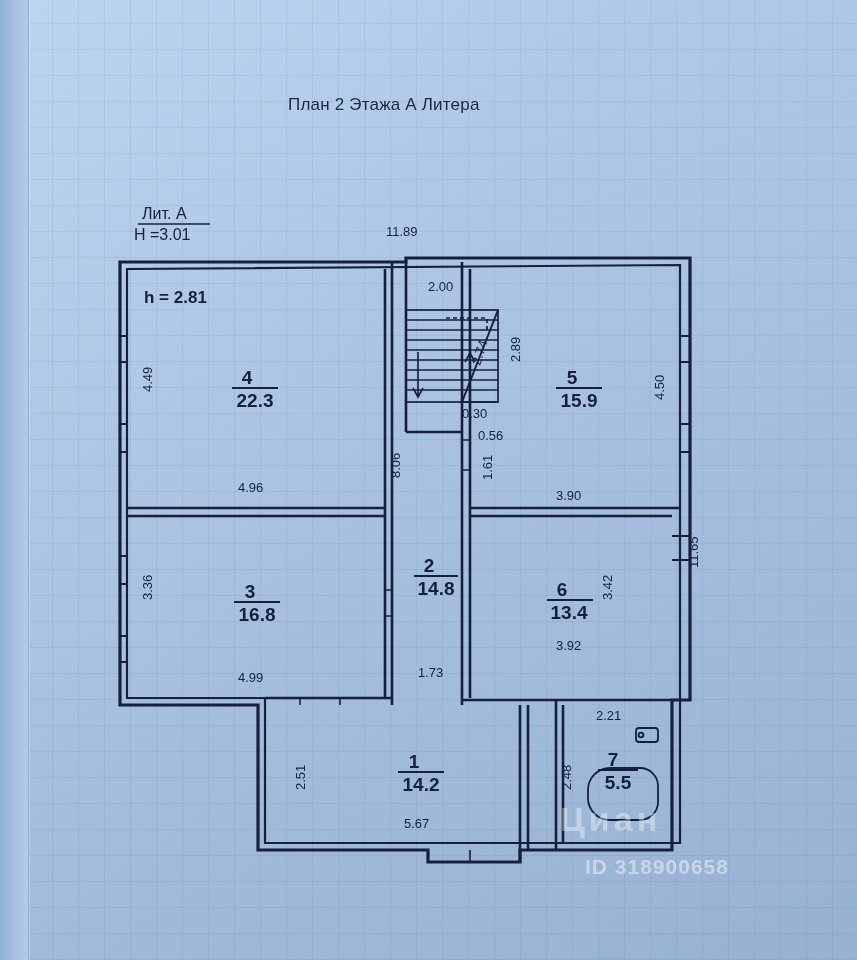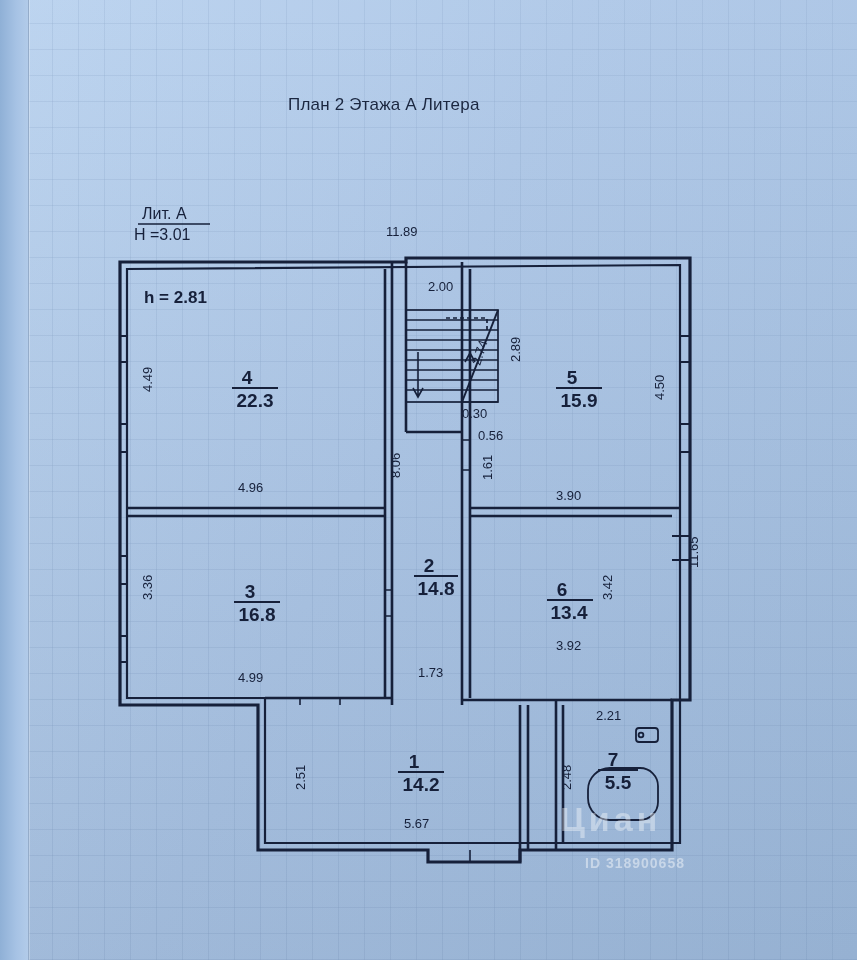--- a/index.html
+++ b/index.html
@@ -36,21 +36,21 @@
   }
   svg{position:absolute;left:0;top:0;}
   .wm{
     position:absolute;
     color:rgba(255,255,255,0.38);
     font-weight:bold;
     white-space:nowrap;
     pointer-events:none;
   }
   #wm-main{left:560px;top:800px;font-size:34px;letter-spacing:4px;}
-  #wm-id{left:585px;top:855px;font-size:14px;letter-spacing:1px;color:rgba(255,255,255,0.45);}
+  #wm-id{left:585px;top:855px;font-size:21px;letter-spacing:1px;color:rgba(255,255,255,0.45);}
 </style>
 </head>
 <body>
 
 <div id="paper"></div>
 <div id="leftedge"></div>
 <div id="vfold"></div>
 
 <div id="title">План 2 Этажа А Литера</div>
 

